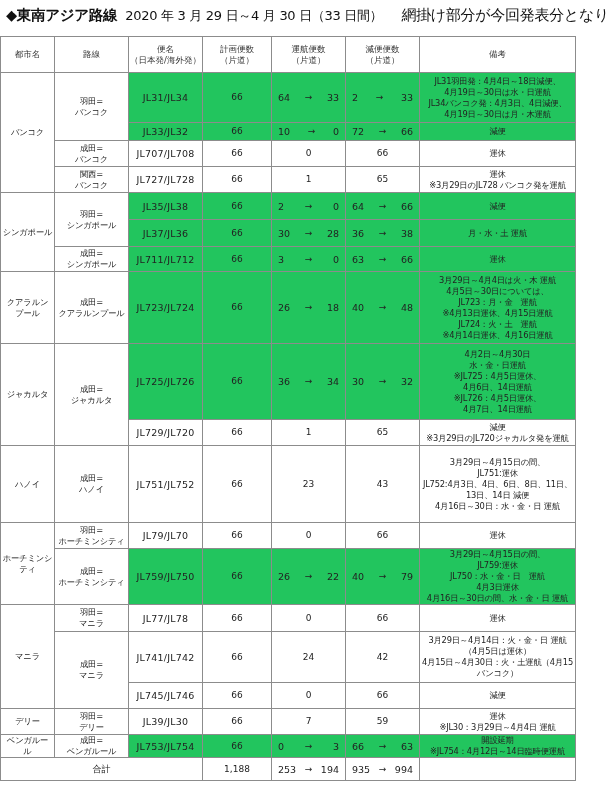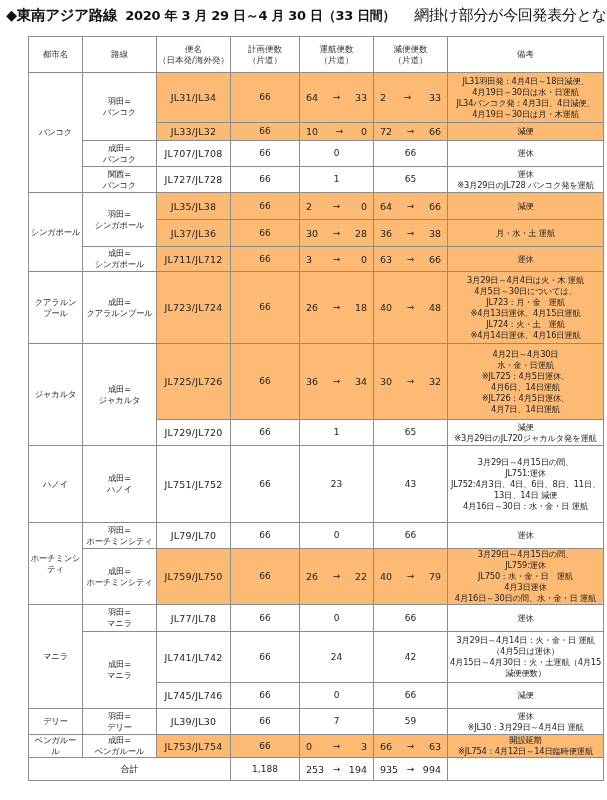--- a/index.html
+++ b/index.html
@@ -1,28 +1,28 @@
 <!DOCTYPE html>
 <html><head>
 <meta charset="utf-8">
 <style>
   html, body { margin:0; padding:0; background:#ffffff; }
   body { width:607px; height:800px; position:relative; overflow:hidden;
          font-family:"DejaVu Sans", "Liberation Sans", sans-serif; color:#222; }
   .title { position:absolute; left:6px; top:6px; height:22px; white-space:nowrap;
            font-size:14.5px; font-weight:bold; letter-spacing:-0.3px; color:#111; }
-  .title .date { font-weight:bold; font-size:13px; margin-left:8px; }
+  .title .date { font-weight:normal; font-size:13px; margin-left:8px; }
   .title .note { font-weight:normal; font-size:15px; margin-left:19px; }
-  table.main { position:absolute; left:28px; top:36px; border-collapse:collapse;
+  table.main { position:absolute; left:0; top:36px; border-collapse:collapse;
                table-layout:fixed; width:575px; }
   table.main td, table.main th { border:1px solid #8c8c8c; padding:0; text-align:center;
                vertical-align:middle; font-size:9px; line-height:11px; font-weight:normal;
                overflow:hidden; }
   table.main th { font-size:8.5px; color:#333; }
-  .hl { background:#fdba74; }
+  .hl { background:#22c55e; }
   .fl { font-size:9.5px !important; letter-spacing:0.2px; }
   .route { font-size:8.5px !important; }
   .city { font-size:8.5px !important; }
   .chg { display:flex; justify-content:space-between; align-items:flex-end; padding:0 6px; font-size:9.5px; }
   .chg .arr { font-size:9px; }
   .single { font-size:9.5px; }
   .rem { font-size:8.3px !important; line-height:11px !important; white-space:pre-line; letter-spacing:-0.2px; }
   .rem-b { font-weight:bold; }
 </style>
 </head>
@@ -312,21 +312,21 @@
     <tr style="height:51px">
       <td rowspan="2" class="route rem">成田=
 マニラ</td>
       <td class="fl">JL741/JL742</td>
       <td class="single">66</td>
       <td class="single">24</td>
       <td class="single">42</td>
       <td class="rem">3月29日～4月14日：火・金・日 運航
 （4月5日は運休）
 4月15日～4月30日：火・土運航（4月15
-減便便数）</td>
+バンコク）</td>
     </tr>
     <tr style="height:26px">
       <td class="fl">JL745/JL746</td>
       <td class="single">66</td>
       <td class="single">0</td>
       <td class="single">66</td>
       <td class="rem">減便</td>
     </tr>
 
     <tr style="height:26px">

